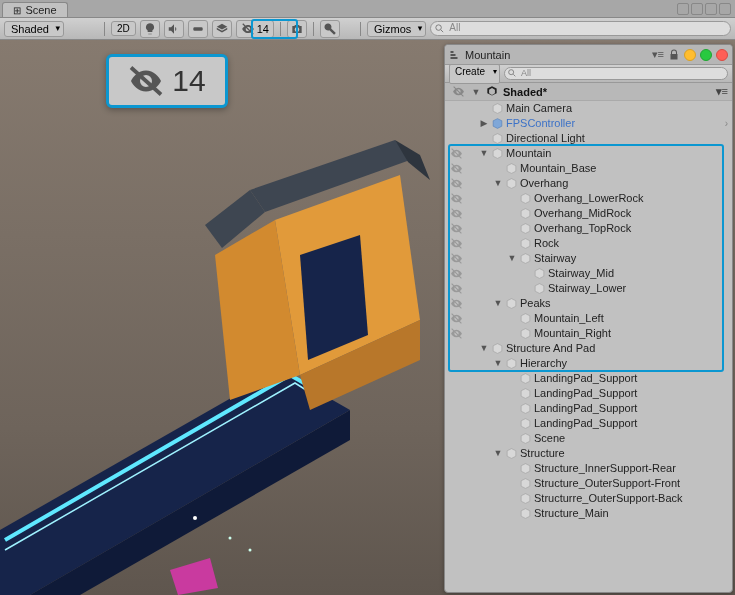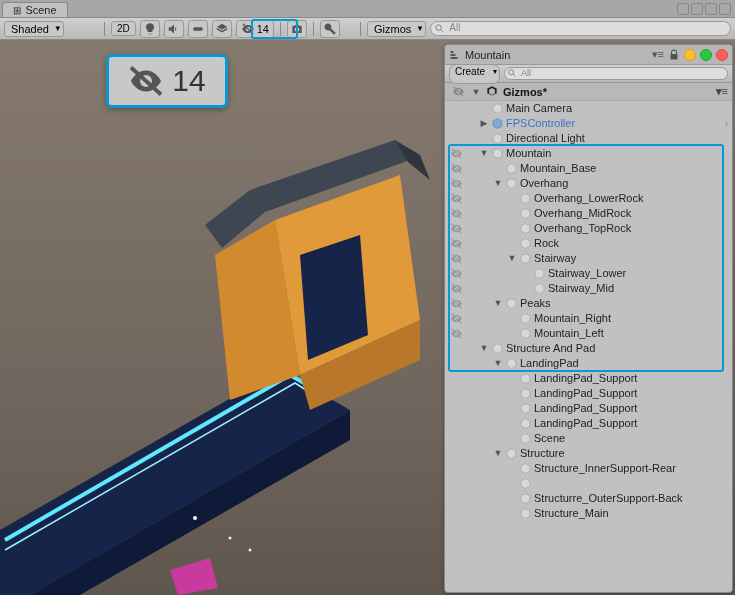--- a/index.html
+++ b/index.html
@@ -42,21 +42,21 @@
   .hierarchy { position:absolute; right:2px; top:44px; width:289px; height:549px; background:#c1c1c1; border:1px solid #888; border-radius:4px; box-shadow:0 1px 4px rgba(0,0,0,0.3); display:flex; flex-direction:column; }
   .hier-titlebar { height:20px; background:#b6b6b6; border-bottom:1px solid #999; display:flex; align-items:center; padding:0 4px; gap:4px; border-radius:4px 4px 0 0; }
   .hier-titlebar .ttl { font-size:11px; color:#222; display:flex; align-items:center; gap:4px; }
   .traffic { margin-left:auto; display:flex; gap:4px; align-items:center; }
   .traffic-lock { width:12px; height:12px; color:#555; }
   .traffic-dot { width:12px; height:12px; border-radius:50%; }
   .td-yellow { background:#ffbd2e; border:1px solid #d9a023; }
   .td-green { background:#28c940; border:1px solid #1fa532; }
   .td-red { background:#ff5f57; border:1px solid #d94b44; }
   .hier-bar { height:18px; background:linear-gradient(#d0d0d0,#b8b8b8); border-bottom:1px solid #999; display:flex; align-items:center; padding:0 4px; gap:4px; }
-  .create-dd { background:#c8c8c8; border:1px solid #999; border-radius:7px; padding:0 14px 0 5px; font-size:10px; position:relative; height:20px; line-height:13px; }
+  .create-dd { background:#c8c8c8; border:1px solid #999; border-radius:2px; padding:0 14px 0 5px; font-size:10px; position:relative; height:20px; line-height:13px; }
   .create-dd::after { content:"▾"; position:absolute; right:2px; top:0; font-size:8px; }
   .search-hier { flex:1; background:#ddd; border:1px solid #999; border-radius:10px; height:13px; padding:0 4px 0 16px; font-size:9px; position:relative; }
   .search-hier svg { position:absolute; left:2px; top:0; width:10px; height:10px; }
   
   .hier-scene-row { height:18px; display:flex; align-items:center; padding:0 4px; gap:4px; font-size:11px; font-weight:bold; color:#111; border-bottom:1px solid #aaa; background:#b8b8b8; }
   .hier-scene-row .right-menu { margin-left:auto; font-size:11px; color:#444; }
   
   .tree { flex:1; overflow:auto; font-size:11px; line-height:15px; color:#222; position:relative; }
   .tree-row { display:flex; align-items:center; height:15px; padding-left:2px; }
   .vis-col { width:18px; display:flex; align-items:center; justify-content:center; color:#888; }
@@ -217,21 +217,21 @@
     <span class="vis-col">
       <svg viewBox="0 0 24 24">
           <path fill="#888" d="M12 5c-5 0-9 4.5-10 7 1 2.5 5 7 10 7s9-4.5 10-7c-1-2.5-5-7-10-7zm0 11a4 4 0 110-8 4 4 0 010 8z"></path>
           <line x1="3" y1="3" x2="21" y2="21" stroke="#888" stroke-width="2"></line>
         </svg>
     </span>
     <span class="arrow">▼</span>
     <svg width="14" height="14" viewBox="0 0 24 24">
         <path fill="#222" d="M12 2l8 4v8l-8 4-8-4V6l8-4zm0 3L7 8v6l5 3 5-3V8l-5-3z"></path>
       </svg>
-    <span>Gizmos*</span>
+    <span>Shaded*</span>
     <span class="right-menu">▾≡</span>
   </div>
   <div class="tree" id="tree">
       <div class="tree-row">
         <span class="vis-col"></span>
         <span class="ind" style="width: 14px;"></span>
         <span class="arrow"></span>
         <span class="cube obj-cube"><svg viewBox="0 0 24 24">
             <path d="M12 3l8 4v10l-8 4-8-4V7l8-4z" stroke-width="1"></path>
           </svg></span>
@@ -373,95 +373,95 @@
           <svg viewBox="0 0 24 24">
             <path fill="#999" d="M12 5c-5 0-9 4.5-10 7 1 2.5 5 7 10 7s9-4.5 10-7c-1-2.5-5-7-10-7zm0 11a4 4 0 110-8 4 4 0 010 8z"></path>
             <line x1="3" y1="3" x2="21" y2="21" stroke="#999" stroke-width="2"></line>
           </svg>
         </span>
         <span class="ind" style="width: 56px;"></span>
         <span class="arrow"></span>
         <span class="cube obj-cube"><svg viewBox="0 0 24 24">
             <path d="M12 3l8 4v10l-8 4-8-4V7l8-4z" stroke-width="1"></path>
           </svg></span>
+        <span class="label">Stairway_Mid</span>
+      </div>
+      <div class="tree-row">
+        <span class="vis-col">
+          <svg viewBox="0 0 24 24">
+            <path fill="#999" d="M12 5c-5 0-9 4.5-10 7 1 2.5 5 7 10 7s9-4.5 10-7c-1-2.5-5-7-10-7zm0 11a4 4 0 110-8 4 4 0 010 8z"></path>
+            <line x1="3" y1="3" x2="21" y2="21" stroke="#999" stroke-width="2"></line>
+          </svg>
+        </span>
+        <span class="ind" style="width: 56px;"></span>
+        <span class="arrow"></span>
+        <span class="cube obj-cube"><svg viewBox="0 0 24 24">
+            <path d="M12 3l8 4v10l-8 4-8-4V7l8-4z" stroke-width="1"></path>
+          </svg></span>
         <span class="label">Stairway_Lower</span>
       </div>
       <div class="tree-row">
         <span class="vis-col">
           <svg viewBox="0 0 24 24">
             <path fill="#999" d="M12 5c-5 0-9 4.5-10 7 1 2.5 5 7 10 7s9-4.5 10-7c-1-2.5-5-7-10-7zm0 11a4 4 0 110-8 4 4 0 010 8z"></path>
             <line x1="3" y1="3" x2="21" y2="21" stroke="#999" stroke-width="2"></line>
           </svg>
         </span>
-        <span class="ind" style="width: 56px;"></span>
-        <span class="arrow"></span>
-        <span class="cube obj-cube"><svg viewBox="0 0 24 24">
-            <path d="M12 3l8 4v10l-8 4-8-4V7l8-4z" stroke-width="1"></path>
-          </svg></span>
-        <span class="label">Stairway_Mid</span>
-      </div>
-      <div class="tree-row">
-        <span class="vis-col">
-          <svg viewBox="0 0 24 24">
-            <path fill="#999" d="M12 5c-5 0-9 4.5-10 7 1 2.5 5 7 10 7s9-4.5 10-7c-1-2.5-5-7-10-7zm0 11a4 4 0 110-8 4 4 0 010 8z"></path>
-            <line x1="3" y1="3" x2="21" y2="21" stroke="#999" stroke-width="2"></line>
-          </svg>
-        </span>
         <span class="ind" style="width: 28px;"></span>
         <span class="arrow">▼</span>
         <span class="cube obj-cube"><svg viewBox="0 0 24 24">
             <path d="M12 3l8 4v10l-8 4-8-4V7l8-4z" stroke-width="1"></path>
           </svg></span>
         <span class="label">Peaks</span>
       </div>
       <div class="tree-row">
         <span class="vis-col">
           <svg viewBox="0 0 24 24">
             <path fill="#999" d="M12 5c-5 0-9 4.5-10 7 1 2.5 5 7 10 7s9-4.5 10-7c-1-2.5-5-7-10-7zm0 11a4 4 0 110-8 4 4 0 010 8z"></path>
             <line x1="3" y1="3" x2="21" y2="21" stroke="#999" stroke-width="2"></line>
           </svg>
         </span>
         <span class="ind" style="width: 42px;"></span>
         <span class="arrow"></span>
         <span class="cube obj-cube"><svg viewBox="0 0 24 24">
             <path d="M12 3l8 4v10l-8 4-8-4V7l8-4z" stroke-width="1"></path>
           </svg></span>
+        <span class="label">Mountain_Left</span>
+      </div>
+      <div class="tree-row">
+        <span class="vis-col">
+          <svg viewBox="0 0 24 24">
+            <path fill="#999" d="M12 5c-5 0-9 4.5-10 7 1 2.5 5 7 10 7s9-4.5 10-7c-1-2.5-5-7-10-7zm0 11a4 4 0 110-8 4 4 0 010 8z"></path>
+            <line x1="3" y1="3" x2="21" y2="21" stroke="#999" stroke-width="2"></line>
+          </svg>
+        </span>
+        <span class="ind" style="width: 42px;"></span>
+        <span class="arrow"></span>
+        <span class="cube obj-cube"><svg viewBox="0 0 24 24">
+            <path d="M12 3l8 4v10l-8 4-8-4V7l8-4z" stroke-width="1"></path>
+          </svg></span>
         <span class="label">Mountain_Right</span>
       </div>
       <div class="tree-row">
-        <span class="vis-col">
-          <svg viewBox="0 0 24 24">
-            <path fill="#999" d="M12 5c-5 0-9 4.5-10 7 1 2.5 5 7 10 7s9-4.5 10-7c-1-2.5-5-7-10-7zm0 11a4 4 0 110-8 4 4 0 010 8z"></path>
-            <line x1="3" y1="3" x2="21" y2="21" stroke="#999" stroke-width="2"></line>
-          </svg>
-        </span>
-        <span class="ind" style="width: 42px;"></span>
-        <span class="arrow"></span>
-        <span class="cube obj-cube"><svg viewBox="0 0 24 24">
-            <path d="M12 3l8 4v10l-8 4-8-4V7l8-4z" stroke-width="1"></path>
-          </svg></span>
-        <span class="label">Mountain_Left</span>
-      </div>
-      <div class="tree-row">
         <span class="vis-col"></span>
         <span class="ind" style="width: 14px;"></span>
         <span class="arrow">▼</span>
         <span class="cube obj-cube"><svg viewBox="0 0 24 24">
             <path d="M12 3l8 4v10l-8 4-8-4V7l8-4z" stroke-width="1"></path>
           </svg></span>
         <span class="label">Structure And Pad</span>
       </div>
       <div class="tree-row">
         <span class="vis-col"></span>
         <span class="ind" style="width: 28px;"></span>
         <span class="arrow">▼</span>
         <span class="cube obj-cube"><svg viewBox="0 0 24 24">
             <path d="M12 3l8 4v10l-8 4-8-4V7l8-4z" stroke-width="1"></path>
           </svg></span>
-        <span class="label">LandingPad</span>
+        <span class="label">Hierarchy</span>
       </div>
       <div class="tree-row">
         <span class="vis-col"></span>
         <span class="ind" style="width: 42px;"></span>
         <span class="arrow"></span>
         <span class="cube obj-cube"><svg viewBox="0 0 24 24">
             <path d="M12 3l8 4v10l-8 4-8-4V7l8-4z" stroke-width="1"></path>
           </svg></span>
         <span class="label">LandingPad_Support</span>
       </div>
@@ -519,20 +519,21 @@
           </svg></span>
         <span class="label">Structure_InnerSupport-Rear</span>
       </div>
       <div class="tree-row">
         <span class="vis-col"></span>
         <span class="ind" style="width: 42px;"></span>
         <span class="arrow"></span>
         <span class="cube obj-cube"><svg viewBox="0 0 24 24">
             <path d="M12 3l8 4v10l-8 4-8-4V7l8-4z" stroke-width="1"></path>
           </svg></span>
+        <span class="label">Structure_OuterSupport-Front</span>
       </div>
       <div class="tree-row">
         <span class="vis-col"></span>
         <span class="ind" style="width: 42px;"></span>
         <span class="arrow"></span>
         <span class="cube obj-cube"><svg viewBox="0 0 24 24">
             <path d="M12 3l8 4v10l-8 4-8-4V7l8-4z" stroke-width="1"></path>
           </svg></span>
         <span class="label">Structurre_OuterSupport-Back</span>
       </div>

